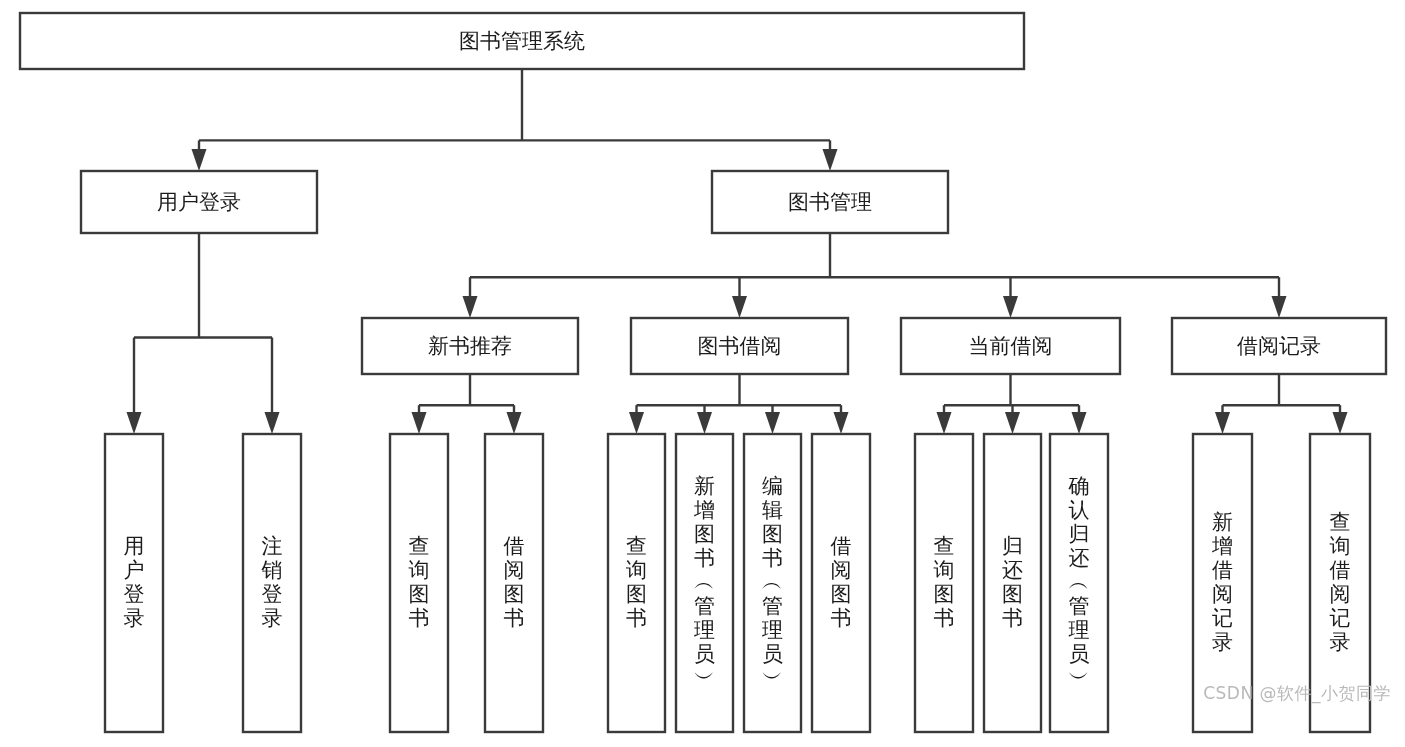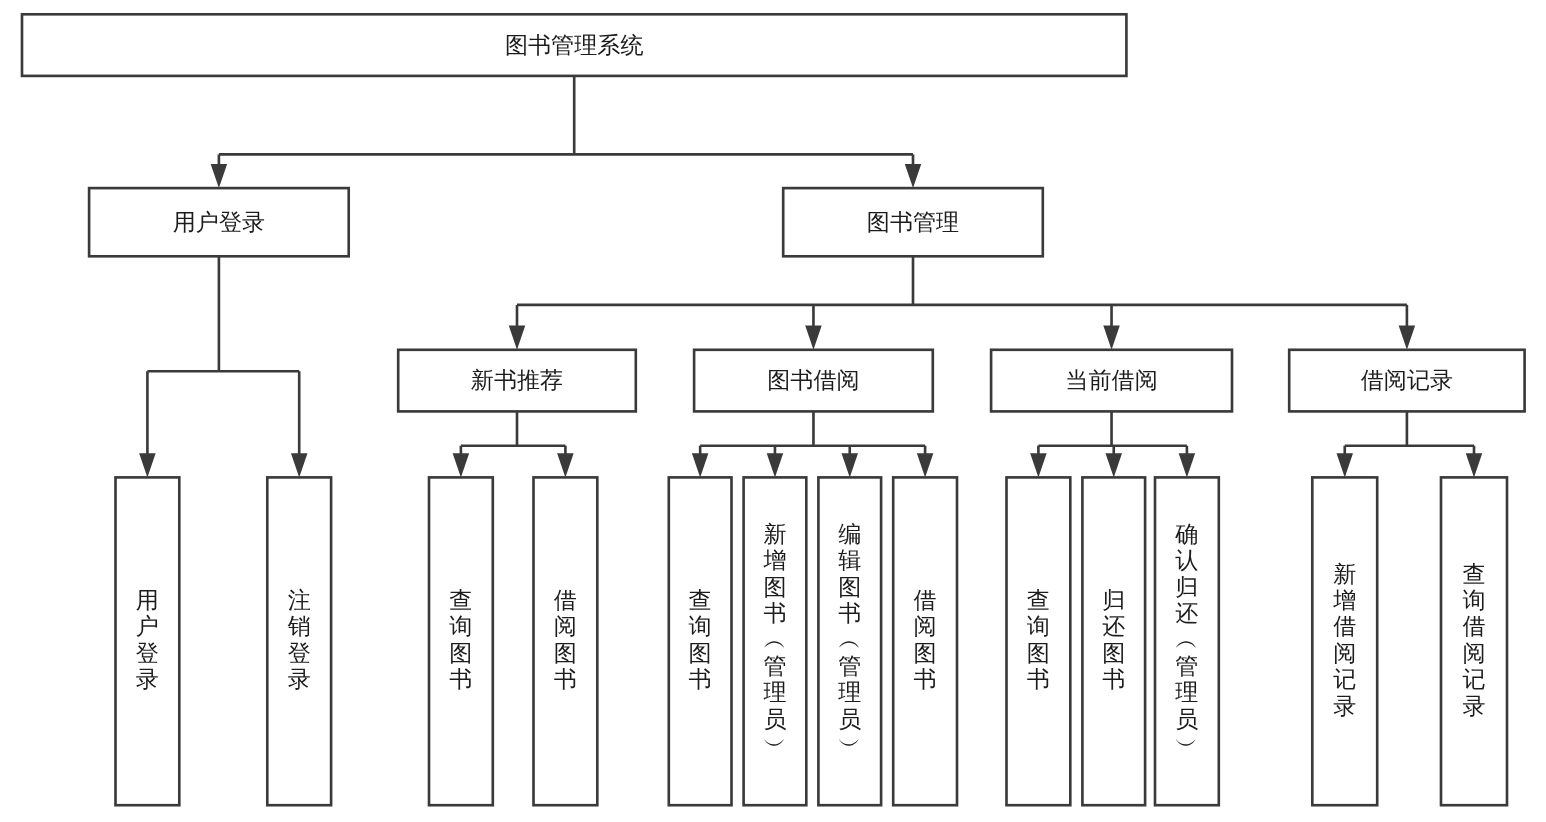--- a/index.html
+++ b/index.html
@@ -217,13 +217,14 @@
         <g>
           <rect class="node-box" x="1193" y="434" width="59" height="298"></rect>
           <text class="node-label-vertical" x="1222.5"><tspan x="1222.5" y="523" dominant-baseline="middle">新</tspan><tspan x="1222.5" y="547" dominant-baseline="middle">增</tspan><tspan x="1222.5" y="571" dominant-baseline="middle">借</tspan><tspan x="1222.5" y="595" dominant-baseline="middle">阅</tspan><tspan x="1222.5" y="619" dominant-baseline="middle">记</tspan><tspan x="1222.5" y="643" dominant-baseline="middle">录</tspan></text>
         </g>
         <g>
           <rect class="node-box" x="1310" y="434" width="60" height="298"></rect>
           <text class="node-label-vertical" x="1340"><tspan x="1340" y="523" dominant-baseline="middle">查</tspan><tspan x="1340" y="547" dominant-baseline="middle">询</tspan><tspan x="1340" y="571" dominant-baseline="middle">借</tspan><tspan x="1340" y="595" dominant-baseline="middle">阅</tspan><tspan x="1340" y="619" dominant-baseline="middle">记</tspan><tspan x="1340" y="643" dominant-baseline="middle">录</tspan></text>
         </g>
       </g>
   </svg>
+  <div class="watermark">CSDN @软件_小贺同学</div>
 </div>
 
 </body></html>

